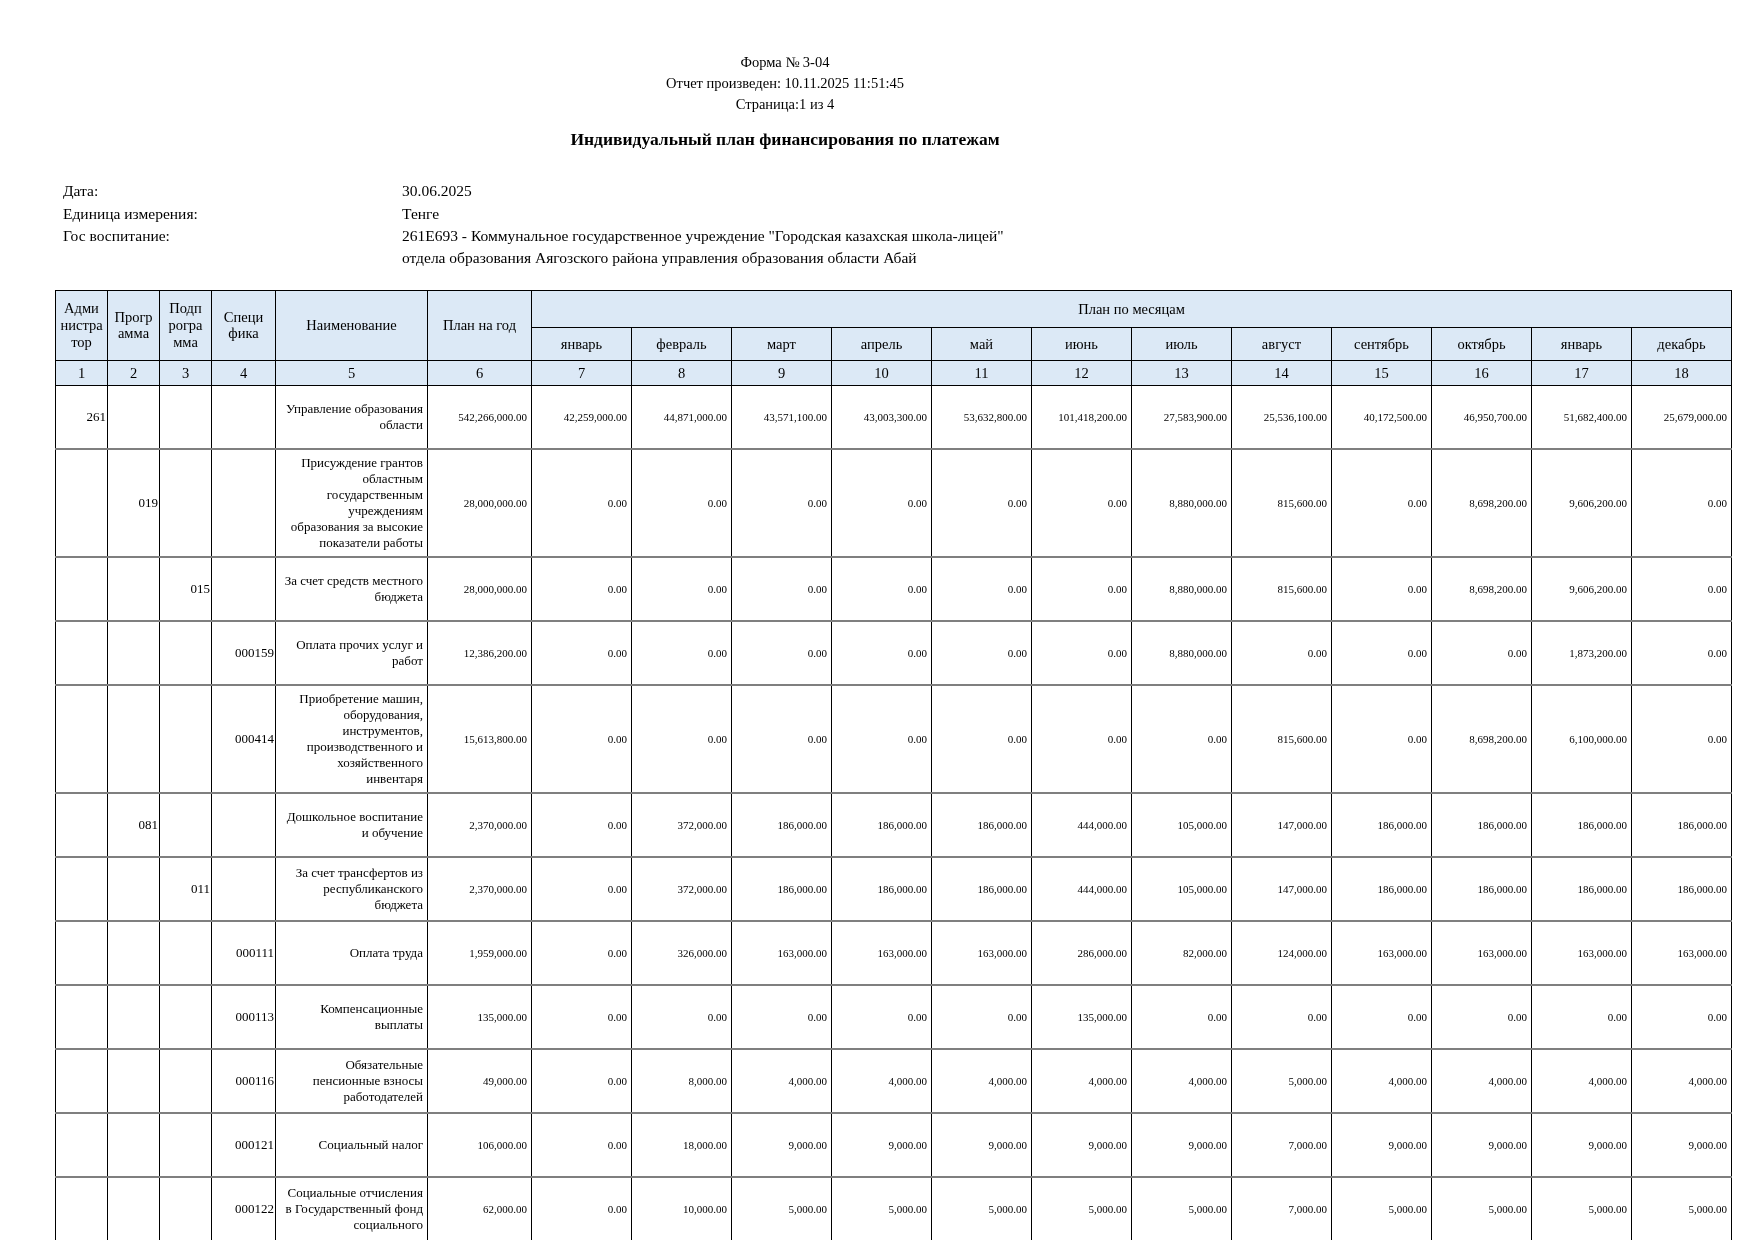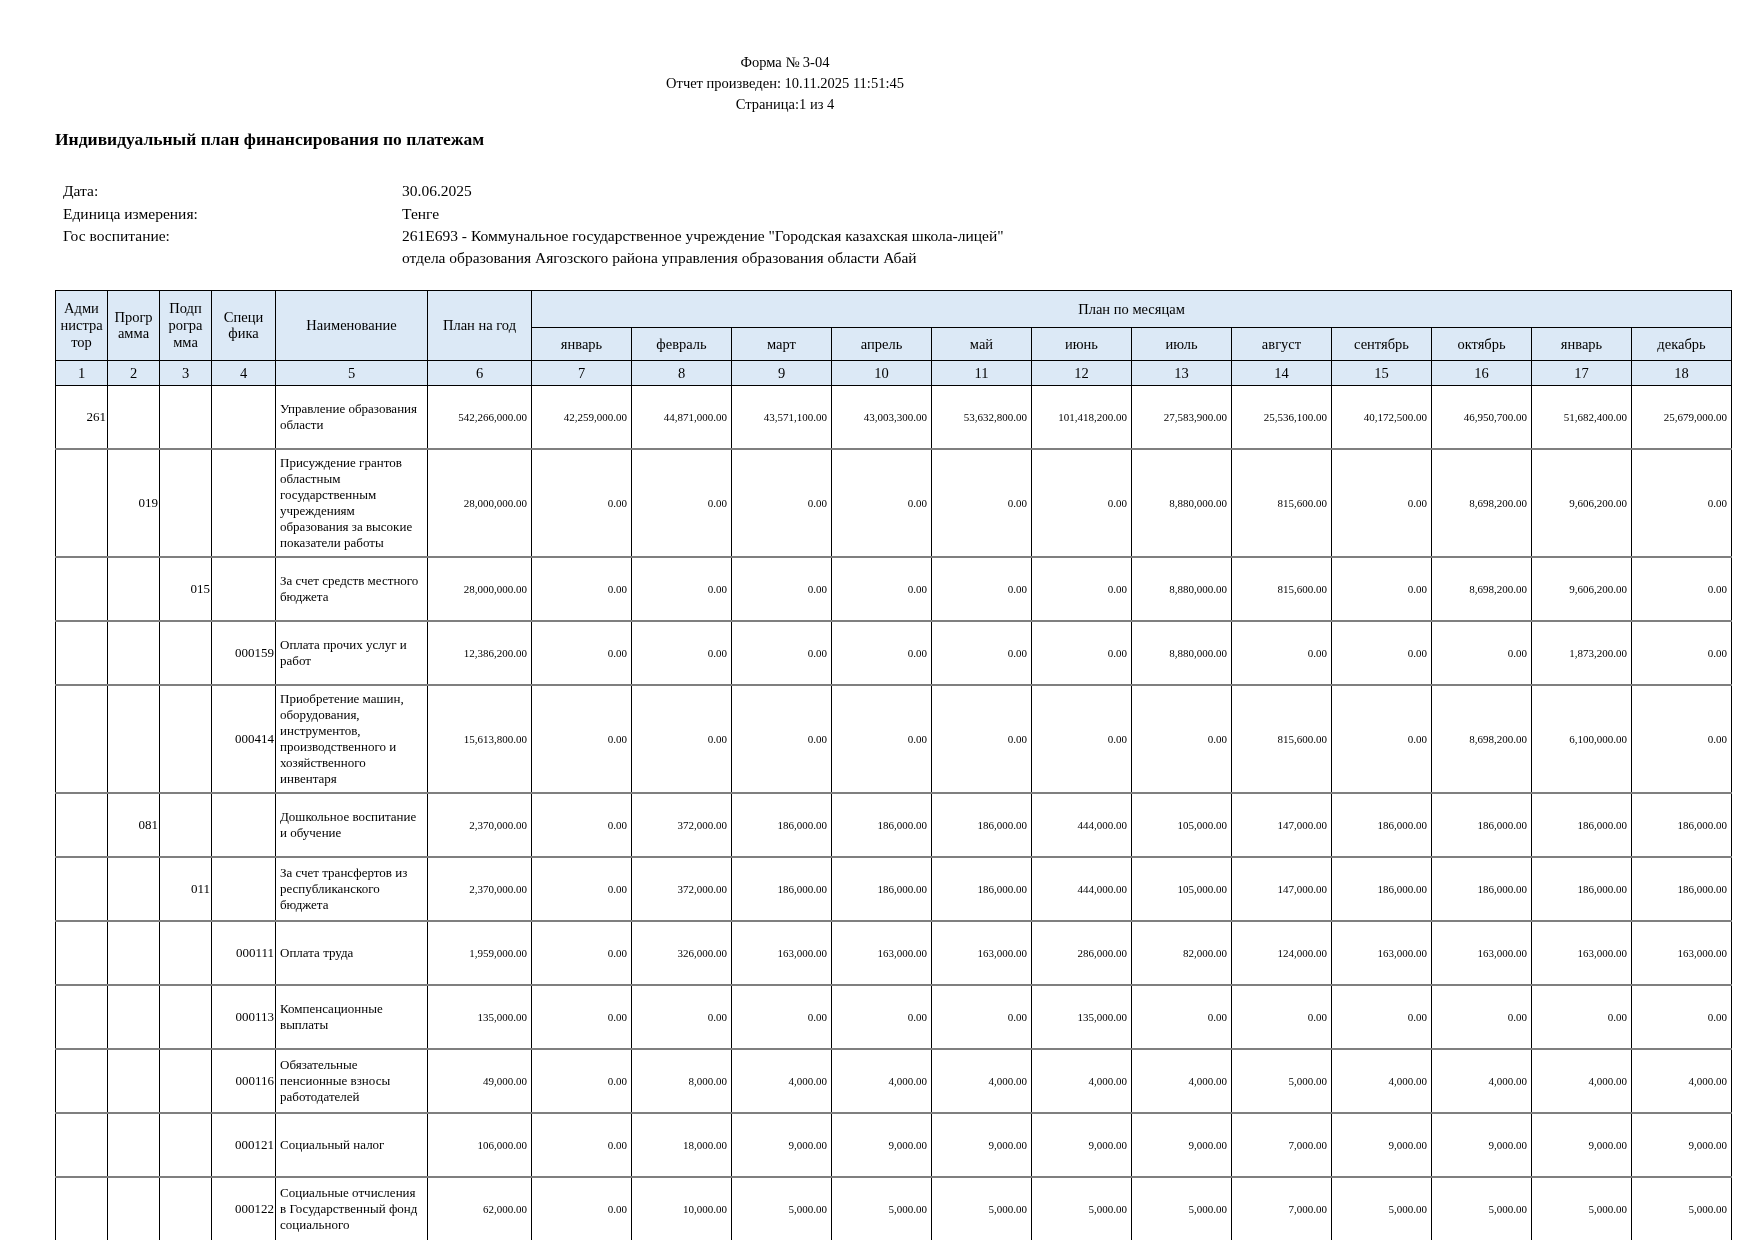--- a/index.html
+++ b/index.html
@@ -3,21 +3,21 @@
 <meta charset="utf-8">
 <style>
   html,body { margin:0; padding:0; background:#ffffff; }
   .page {
     width:1753px; height:1240px; overflow:hidden; position:relative;
     background:#ffffff; color:#000;
     font-family:"Liberation Serif","DejaVu Serif",serif;
   }
   .top-section { padding:52px 238px 0 55px; }
   .top-right { text-align:center; font-size:14.5px; line-height:1.45; }
-  .doc-title { text-align:left; font-size:17.5px; font-weight:bold; margin-top:14px; }
+  .doc-title { text-align:center; font-size:17.5px; font-weight:bold; margin-top:14px; }
   .meta-block { margin:30px 0 5px 63px; font-size:15.5px; line-height:1.45; }
   .meta-row { display:flex; }
   .meta-label { width:339px; flex:0 0 339px; }
   .meta-value { width:632px; }
 
   table.fin {
     border-collapse:collapse; table-layout:fixed;
     margin:20px 0 0 55px; width:1676px;
   }
   table.fin th, table.fin td { border:1px solid #000; }
@@ -27,21 +27,21 @@
   }
   tr.head-top th { height:34px; }
   tr.head-months th { height:30px; }
   tr.head-nums th { height:22px; background:#dce9f6; font-size:14.5px; font-weight:normal; }
 
   tbody td { vertical-align:middle; background:#fff; }
   tbody tr.data-row td { height:52px; }
   tbody tr.data-row + tr.data-row td { border-top:2px solid #7f7f7f; }
   tbody tr.data-row:last-child td { border-bottom:5px solid #404040; }
   td.code { text-align:right; font-size:13px; }
-  td.name { text-align:left; font-size:13px; line-height:16px; padding:5px 4px; }
+  td.name { text-align:right; font-size:13px; line-height:16px; padding:5px 4px; }
   td.num  { text-align:right; font-size:11px; padding:2px 4px 2px 2px; white-space:nowrap; }
 </style>
 </head>
 <body>
 
 <div class="page">
 
   <div class="top-section">
     <div class="top-right">
       <div>Форма № 3-04</div>

